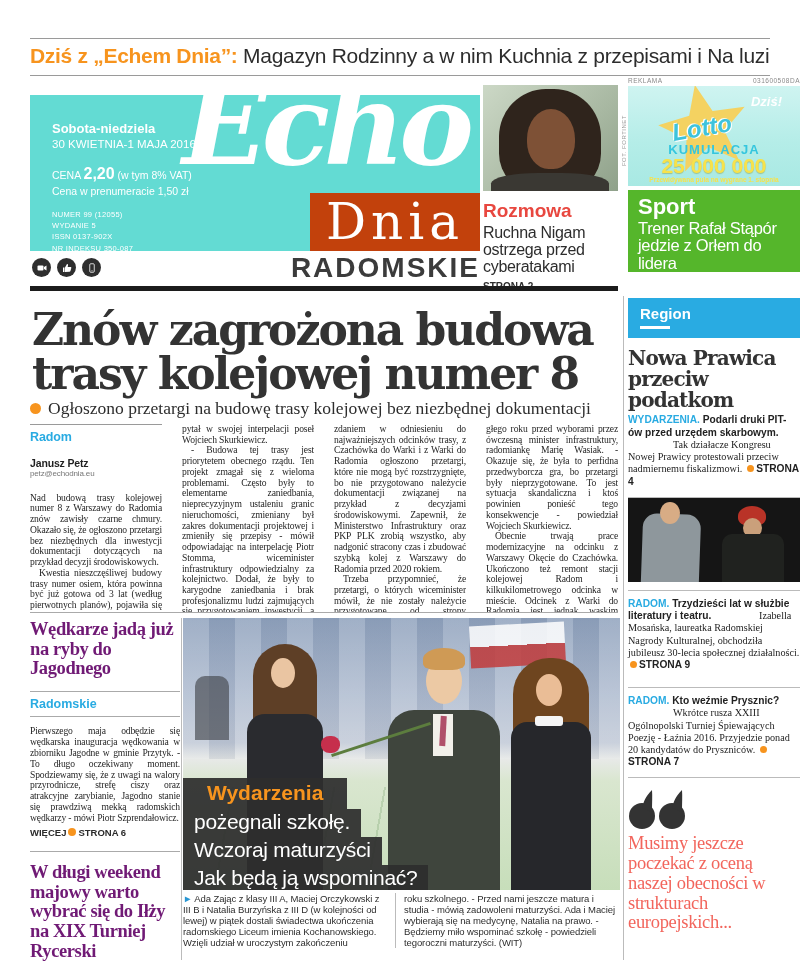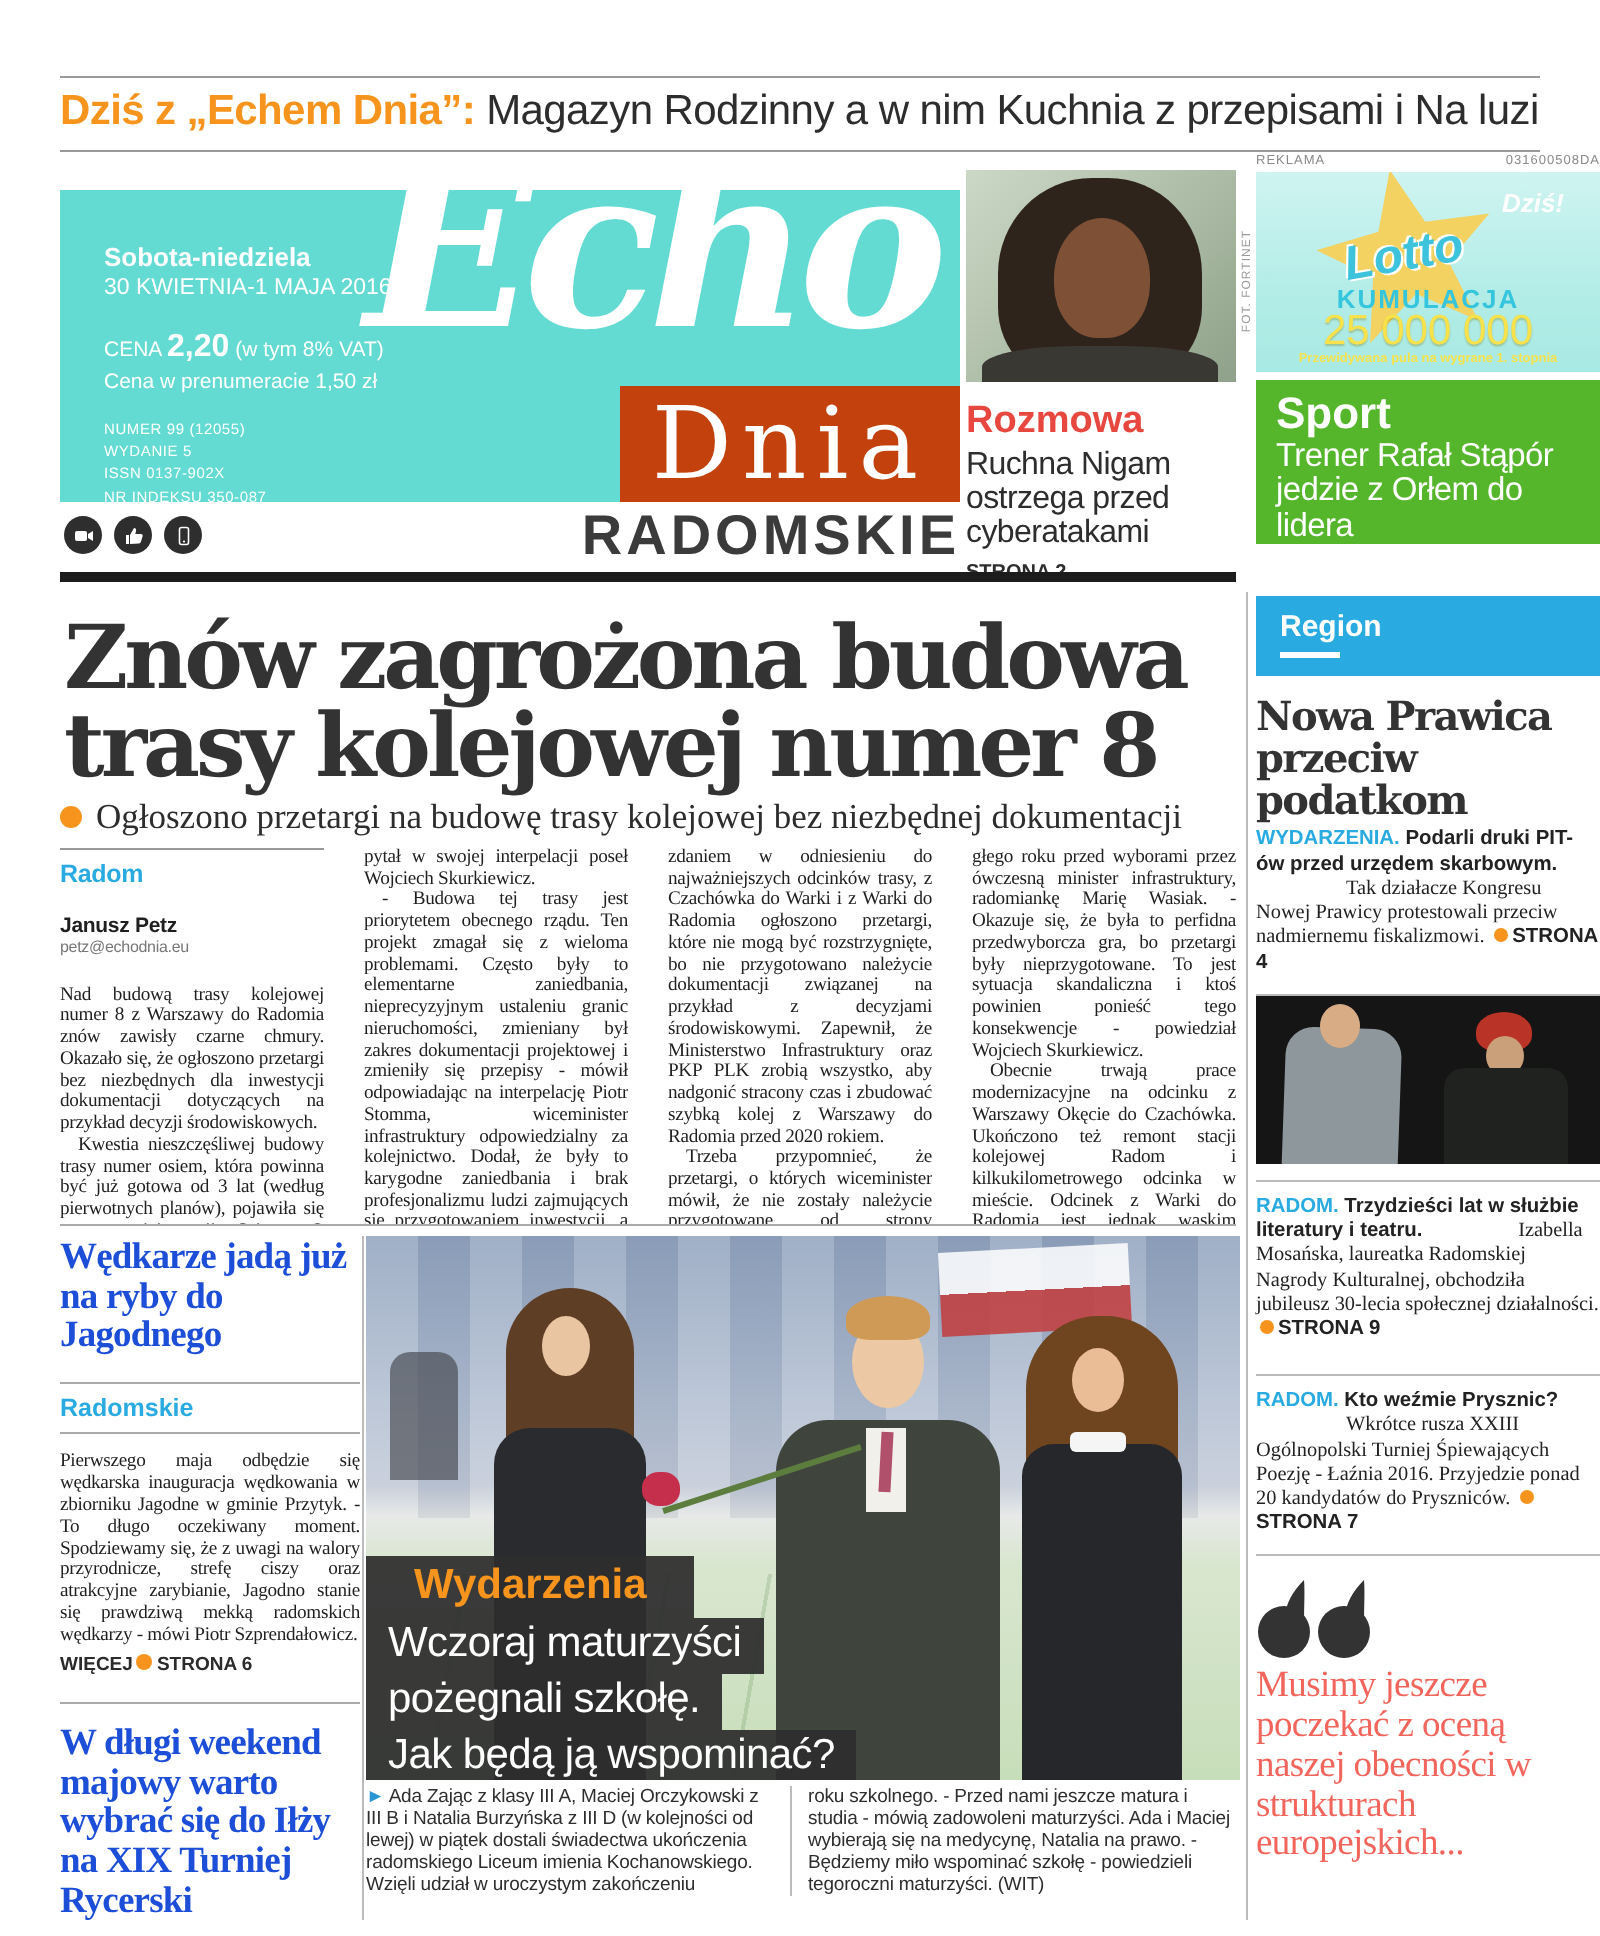--- a/index.html
+++ b/index.html
@@ -66,21 +66,21 @@
     clip-path:polygon(50% 0%,63% 33%,98% 36%,71% 58%,80% 94%,50% 72%,20% 94%,29% 58%,2% 36%,37% 33%);
     transform:rotate(-12deg);
   }
   .lotto-dzis { position:absolute; right:18px; top:8px; color:#ffffff; font-weight:bold; font-style:italic; font-size:13px; }
   .lotto-brand {
     position:absolute; left:44px; top:28px; transform:rotate(-10deg);
     color:#3ec3dc; font-weight:bold; font-style:italic; font-size:24px;
     text-shadow:1px 1px 0 #ffffff, -1px -1px 0 #ffffff;
   }
   .lotto-kumulacja { position:absolute; left:0; right:0; top:56px; text-align:center; color:#35c6de; font-weight:bold; font-size:13px; letter-spacing:1px; }
-  .lotto-amount { position:absolute; left:0; right:0; top:68px; text-align:center; color:#f7e24b; font-weight:normal; font-size:21px; text-shadow:0 1px 1px rgba(120,120,0,0.35); }
+  .lotto-amount { position:absolute; left:0; right:0; top:68px; text-align:center; color:#f7e24b; font-weight:bold; font-size:21px; text-shadow:0 1px 1px rgba(120,120,0,0.35); }
   .lotto-note { position:absolute; left:0; right:0; top:90px; text-align:center; color:#f7e24b; font-weight:bold; font-size:6.5px; }
   .sport { position:absolute; left:628px; top:190px; width:172px; height:82px; background:#55b62b; color:#ffffff; box-sizing:border-box; padding:6px 10px; }
   .sport-label { font-weight:bold; font-size:22px; line-height:1; }
   .sport-title { font-size:16.5px; line-height:1.05; margin-top:2px; letter-spacing:-0.3px; }
   .sport-page { font-weight:bold; font-size:10px; margin-top:3px; }
   
   .main-rule { position:absolute; left:30px; top:286px; width:588px; height:5px; background:#1c1c1c; }
   .headline {
     position:absolute; left:16px; top:292px; width:594px; margin:16px;
     font-family:"DejaVu Serif", serif; font-weight:bold; font-size:44px;
@@ -102,21 +102,21 @@
   .sec-label { color:#29abe2; font-weight:bold; font-size:12.5px; font-family:"Liberation Sans", sans-serif; margin-bottom:14px; }
   .author { font-family:"Liberation Sans", sans-serif; font-weight:bold; font-size:10.5px; }
   .email { font-family:"Liberation Sans", sans-serif; font-size:8px; color:#777777; margin-bottom:14px; }
   .article-bottom-rule { position:absolute; left:30px; top:612px; width:588px; height:1px; background:#aaaaaa; }
   .vrule-left  { position:absolute; left:181px; top:618px; width:1px; height:342px; background:#bbbbbb; }
   .vrule-right { position:absolute; left:623px; top:296px; width:1px; height:664px; background:#bbbbbb; }
   
   .leftcol { position:absolute; left:30px; top:620px; width:150px; }
   .leftcol h2 {
     margin:0; font-family:"Liberation Serif", serif; font-weight:bold;
-    font-size:18.5px; line-height:1.06; letter-spacing:-0.4px; color:#1d4ed8;
+    font-size:18.5px; line-height:1.06; letter-spacing:-0.4px; color:#701a75;
   }
   .section-label {
     border-top:1px solid #aaaaaa; border-bottom:1px solid #aaaaaa;
     color:#29abe2; font-weight:bold; font-size:12.5px; padding:5px 0; margin:12px 0 9px;
   }
   .leftcol .body {
     font-family:"Liberation Serif", serif; font-size:9.6px; line-height:1.14;
     letter-spacing:-0.15px; color:#1f1f1f; text-align:justify; margin:0;
   }
   .more-line { font-size:9.5px; font-weight:bold; margin-top:3px; }
@@ -314,22 +314,22 @@
     <div class="pm-head"></div>
     <div class="pm-hair"></div>
     <div class="ph-stem"></div>
     <div class="ph-rose"></div>
     <div class="pw-hair-r"></div>
     <div class="pw-dress"></div>
     <div class="pw-collar"></div>
     <div class="pw-face-r"></div>
     <div class="overlay">
       <div class="ov-label">Wydarzenia</div>
+      <div class="ov-line">pożegnali szkołę.</div>
       <div class="ov-line">Wczoraj maturzyści</div>
-      <div class="ov-line">pożegnali szkołę.</div>
       <div class="ov-line">Jak będą ją wspominać?</div>
 
     </div>
   </div>
 
   <div class="caption">
     <div class="c1">
       <span class="cap-arrow">►</span><span>Ada Zając z klasy III A, Maciej Orczykowski z III B i Natalia Burzyńska z III D (w kolejności od lewej) w piątek dostali świadectwa ukończenia radomskiego Liceum imienia Kochanowskiego. Wzięli udział w uroczystym zakończeniu</span>
     </div>
     <div class="c2">roku szkolnego. - Przed nami jeszcze matura i studia - mówią zadowoleni maturzyści. Ada i Maciej wybierają się na medycynę, Natalia na prawo. - Będziemy miło wspominać szkołę - powiedzieli tegoroczni maturzyści. (WIT)</div>

